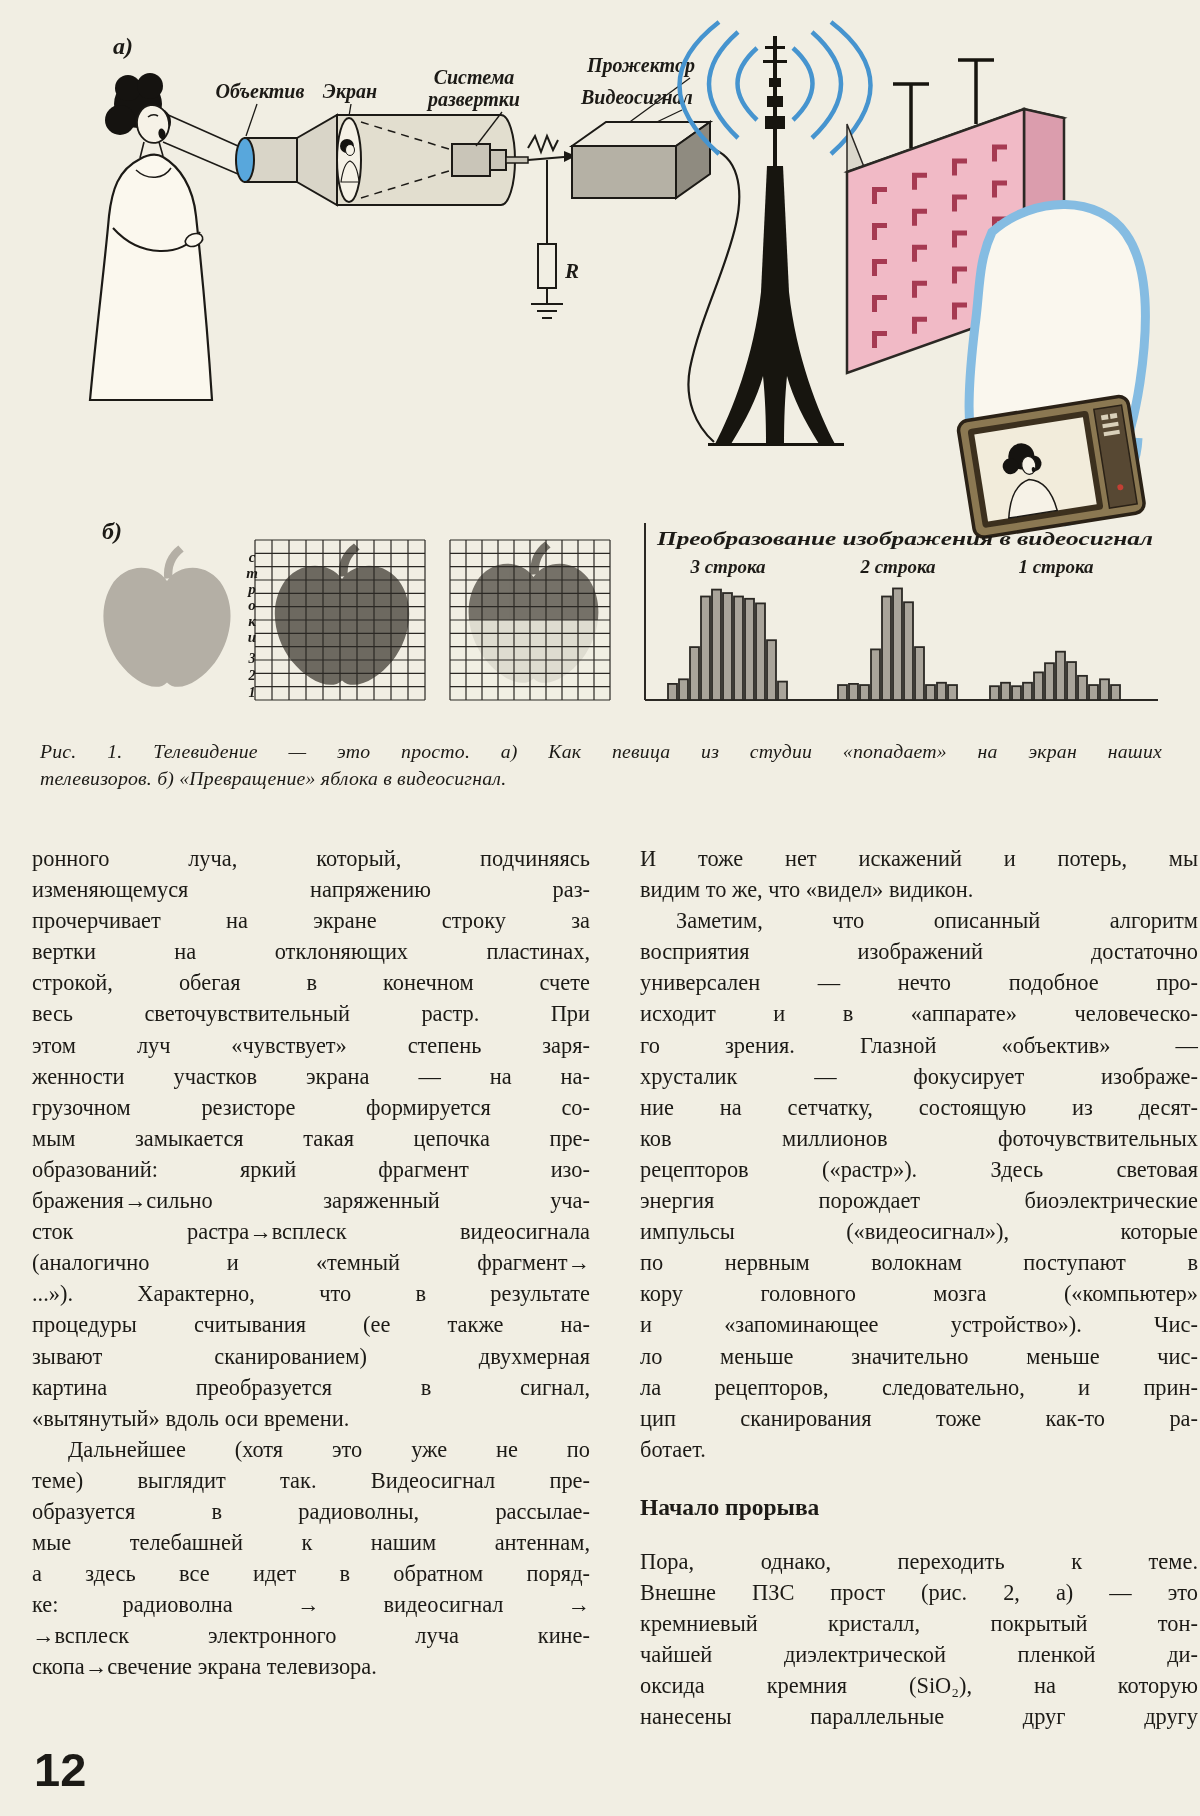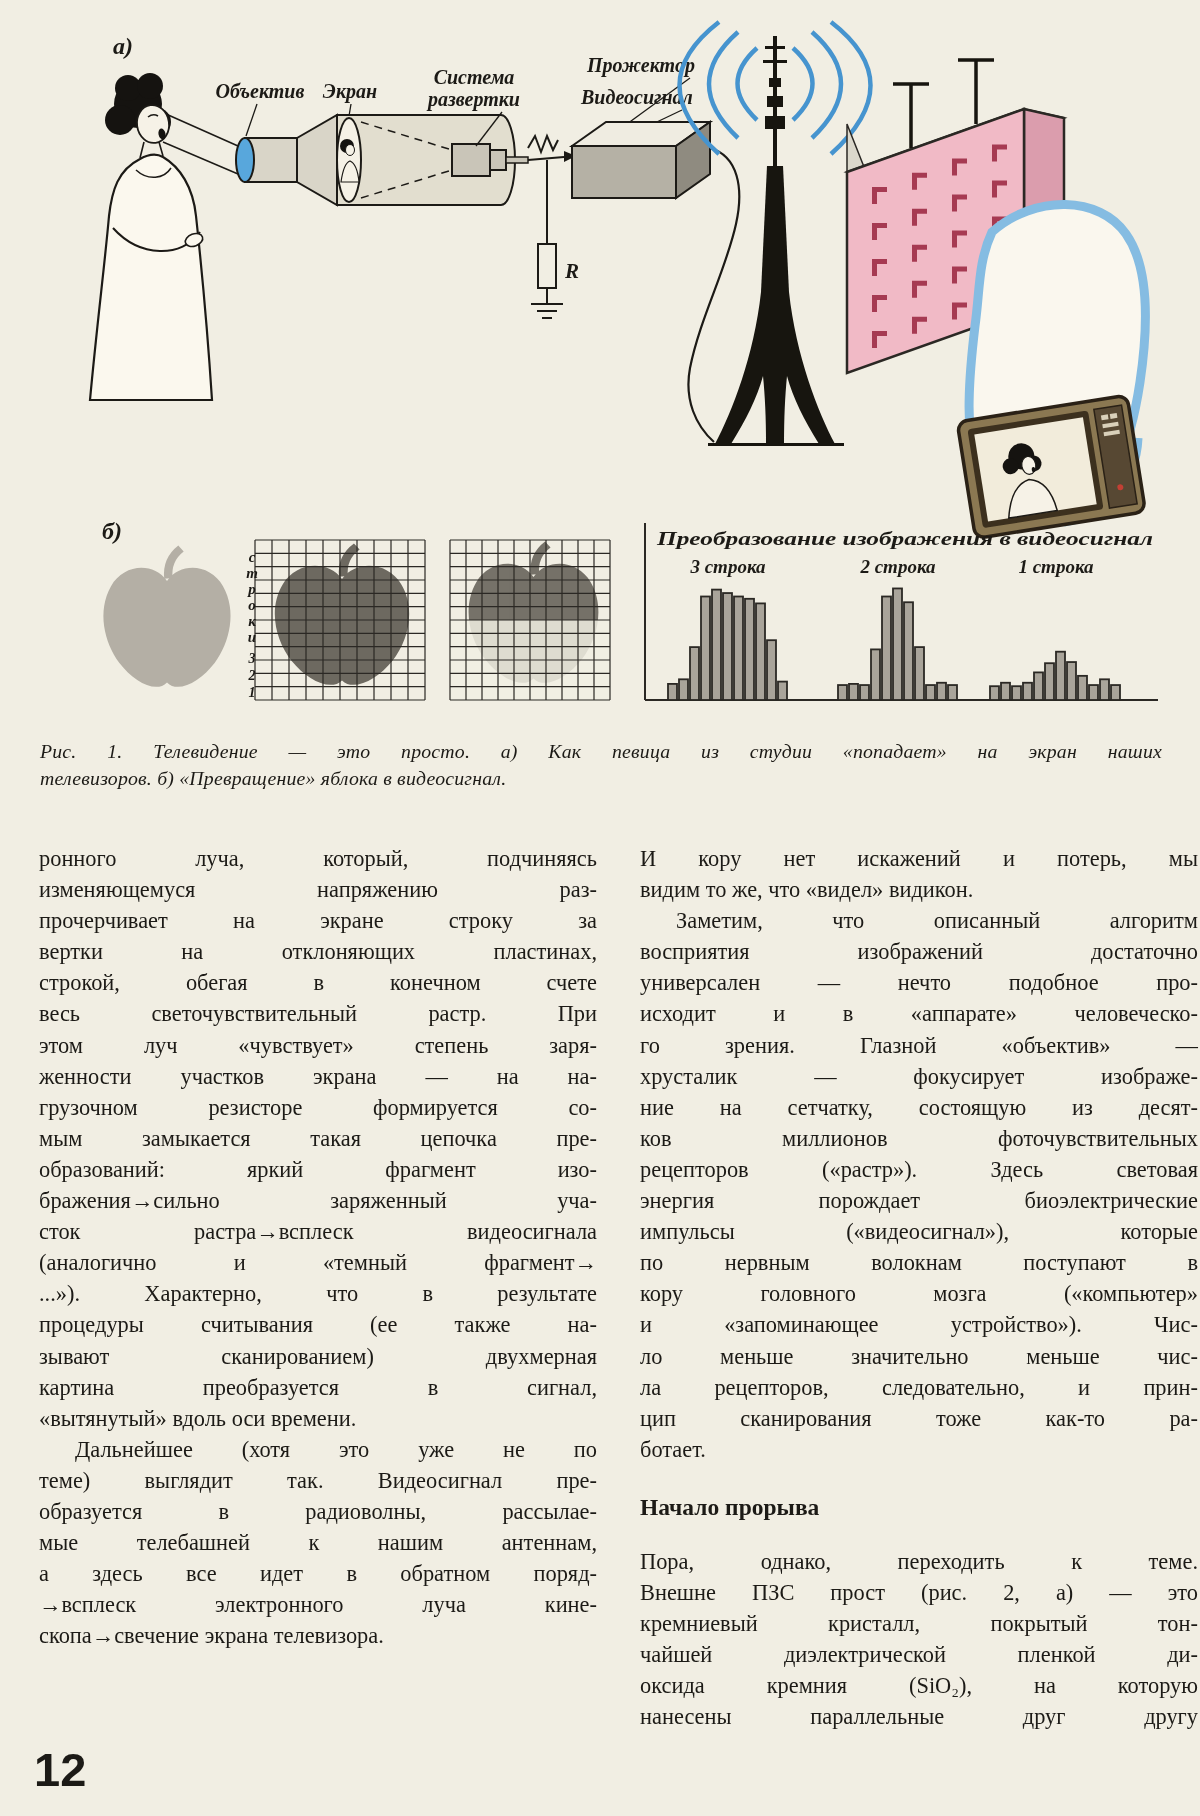--- a/index.html
+++ b/index.html
@@ -14,21 +14,21 @@
   .hlab{font-style:italic;font-weight:bold;font-size:19px;}
   .rlab{font-style:italic;font-weight:bold;font-size:21px;}
   .gridlines{stroke:#2b2824;stroke-width:1.2;fill:none;}
   .bar{fill:#a9a49a;stroke:#2b2824;stroke-width:1.8;}
   .axis{stroke:#2b2824;stroke-width:2;fill:none;}
   .vword{position:absolute;left:243px;top:549px;width:18px;font:italic bold 15px/16px "Liberation Serif",serif;white-space:pre-line;text-align:center;}
   .vnums{position:absolute;left:243px;top:650px;width:18px;font:italic bold 14px/17px "Liberation Serif",serif;white-space:pre-line;text-align:center;}
   .caption{position:absolute;left:40px;top:722px;width:1122px;font:italic 19.8px/27px "Liberation Serif",serif;letter-spacing:.2px;margin-top:16px;}
   .caption .j{text-align:justify;text-align-last:justify;}
   .col{position:absolute;top:843px;width:558px;font-size:22.4px;line-height:31.1px;font-family:"Liberation Serif",serif;}
-  .col.left{left:39px;}
+  .col.left{left:32px;}
   .col.right{left:640px;}
   .bline{text-align:justify;text-align-last:justify;}
   .bline.last{text-align-last:left;}
   .bline.indent{text-indent:36px;}
   .subhead{font:bold 23.5px "Liberation Serif",serif;margin:29px 0 25px 0;}
   .pagenum{position:absolute;left:34px;top:1742px;font:bold 47px "Liberation Sans",sans-serif;}
 </style>
 </head>
 <body>
 
@@ -292,27 +292,28 @@
       <div class="bline">...»). Характерно, что в результате</div>
       <div class="bline">процедуры считывания (ее также на-</div>
       <div class="bline">зывают сканированием) двухмерная</div>
       <div class="bline">картина преобразуется в сигнал,</div>
       <div class="bline last">«вытянутый» вдоль оси времени.</div>
       <div class="bline indent">Дальнейшее (хотя это уже не по</div>
       <div class="bline">теме) выглядит так. Видеосигнал пре-</div>
       <div class="bline">образуется в радиоволны, рассылае-</div>
       <div class="bline">мые телебашней к нашим антеннам,</div>
       <div class="bline">а здесь все идет в обратном поряд-</div>
+      <div class="bline">ке: радиоволна → видеосигнал →</div>
       <div class="bline">→всплеск электронного луча кине-</div>
       <div class="bline last">скопа→свечение экрана телевизора.</div>
     </div>
 
   <div class="col right">
     <div>
-        <div class="bline">И кору нет искажений и потерь, мы</div>
+        <div class="bline">И тоже нет искажений и потерь, мы</div>
         <div class="bline last">видим то же, что «видел» видикон.</div>
         <div class="bline indent">Заметим, что описанный алгоритм</div>
         <div class="bline">восприятия изображений достаточно</div>
         <div class="bline">универсален — нечто подобное про-</div>
         <div class="bline">исходит и в «аппарате» человеческо-</div>
         <div class="bline">го зрения. Глазной «объектив» —</div>
         <div class="bline">хрусталик — фокусирует изображе-</div>
         <div class="bline">ние на сетчатку, состоящую из десят-</div>
         <div class="bline">ков миллионов фоточувствительных</div>
         <div class="bline">рецепторов («растр»). Здесь световая</div>

